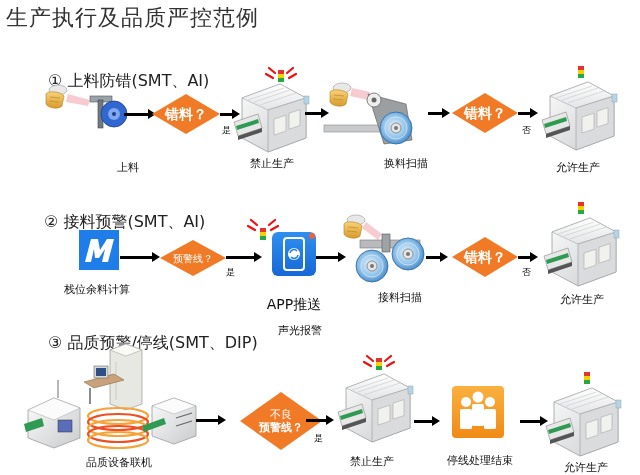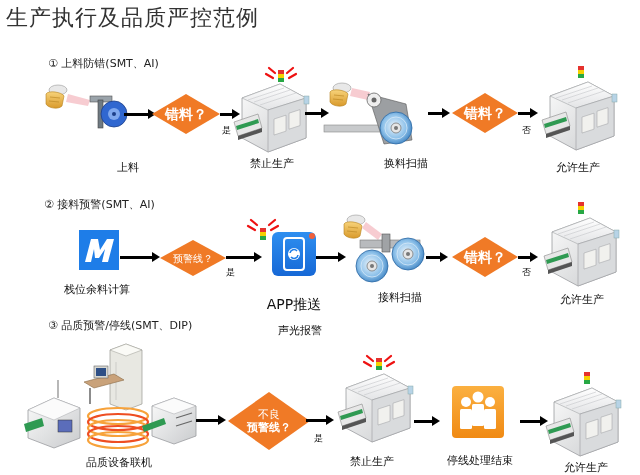--- a/index.html
+++ b/index.html
@@ -1,20 +1,20 @@
 <!DOCTYPE html>
 <html><head>
 <meta charset="utf-8">
 <style>
   * { box-sizing: border-box; margin: 0; padding: 0; }
   html, body { width: 640px; height: 475px; background: #ffffff; overflow: hidden; }
   body { position: relative; font-family: "DejaVu Sans", "Liberation Sans", sans-serif; color: #222; }
   .abs { position: absolute; }
   .title { left: 6px; top: 3px; font-size: 22px; color: #333; letter-spacing: 1px; }
-  .section-title { font-size: 11px; color: #222; white-space: nowrap; }
+  .section-title { font-size: 16px; color: #222; white-space: nowrap; margin-top: 15px; }
   .label { font-size: 11px; color: #111; text-align: center; white-space: nowrap; }
   .yn { font-size: 9px; color: #111; }
   .diamond { position: absolute; }
   .diamond .dtext { position: absolute; left: 0; right: 0; top: 50%; transform: translateY(-50%); text-align: center; color: #fff; font-size: 14px; font-weight: bold; line-height: 13px; }
   .arrow { position: absolute; height: 3px; background: #000; }
   .arrow::after { content: ""; position: absolute; right: -6px; top: -4px; border-left: 8px solid #000; border-top: 5.5px solid transparent; border-bottom: 5.5px solid transparent; }
   svg { position: absolute; overflow: visible; }
 </style>
 </head>
 <body>
@@ -243,21 +243,21 @@
   <polygon points="128,66 150,58 172,66 172,96 150,104 128,96" fill="url(#gMach)" stroke="#9a9c9f" stroke-width="0.8"></polygon>
   <polygon points="128,66 150,58 172,66 150,74" fill="#fbfbfb" stroke="#a5a7aa" stroke-width="0.5"></polygon>
   <line x1="152" y1="78" x2="168" y2="73" stroke="#666" stroke-width="1.2"></line>
   <line x1="152" y1="86" x2="168" y2="81" stroke="#666" stroke-width="1.2"></line>
   <polygon points="118,86 140,78 142,84 120,92" fill="#2f9a52"></polygon>
 </svg>
 <div class="abs label" style="left:66px;top:455px;width:80px;margin-left:13px;">品质设备联机</div>
 
 <div class="arrow" style="left:196px;top:419px;width:24px;"></div>
 
-<div class="diamond" style="left:228px;top:392px;width:82px;height:58px;">
+<div class="diamond" style="left:240px;top:392px;width:82px;height:58px;">
   <svg width="82" height="58" style="left:0;top:0;">
       <polygon points="41,0 82,29 41,58 0,29" fill="#f07a26"></polygon>
     </svg>
   <div class="dtext" style="font-weight:normal;font-size:11px;">
     <div>不良</div>
     <div style="font-weight:bold;">预警线？</div>
   </div>
 </div>
 <div class="abs yn" style="left:314px;top:432px;">是</div>
 <div class="arrow" style="left:306px;top:419px;width:22px;"></div>

